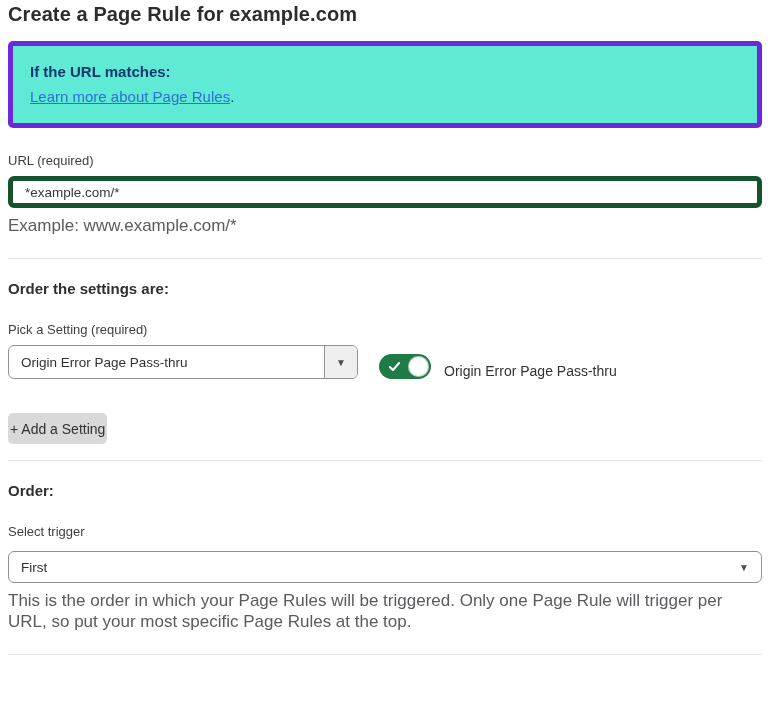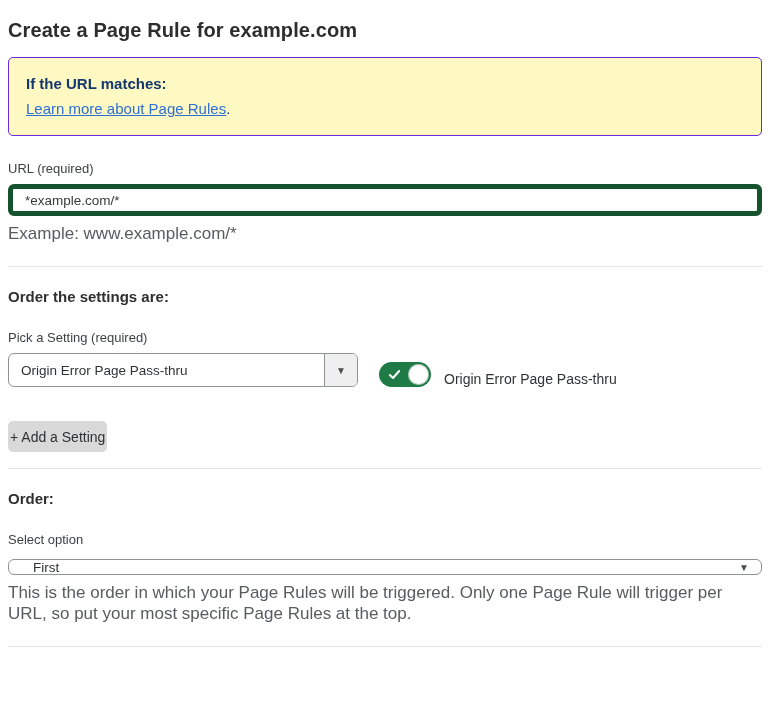--- a/index.html
+++ b/index.html
@@ -6,31 +6,31 @@
   html, body { background: #ffffff; }
   body {
     width: 770px;
     height: 710px;
     font-family: "Liberation Sans", sans-serif;
     color: #333333;
     padding: 0 8px;
     overflow: hidden;
   }
   .page-title {
-    margin-top: 19px;
+    margin-top: 3px;
     font-size: 20px;
     font-weight: 700;
     color: #2d2d2d;
     letter-spacing: 0.1px;
   }
   
   .info-box {
     margin-top: 15px;
-    background: #fef9c3;
-    border: 1px solid #6d28d9;
+    background: #5eead4;
+    border: 5px solid #6d28d9;
     border-radius: 5px;
     padding: 13px 17px 14px 17px;
     color: #17356b;
     font-size: 15px;
     line-height: 25px;
   }
   .info-box .info-heading {
     font-weight: 700;
     font-size: 15px;
     color: #14376e;
@@ -161,27 +161,27 @@
     font-size: 14px;
     color: #2f3133;
     background: #d9d9d9;
     cursor: pointer;
   }
   .btn-add { margin-top: 34px; }
   
   .select-box {
     position: relative;
     width: 100%;
-    height: 16px;
+    height: 32px;
     border: 1px solid #8f9296;
     border-radius: 6px;
     background: #ffffff;
     display: flex;
     align-items: center;
-    padding: 0 30px 0 24px;
+    padding: 0 30px 0 12px;
     font-size: 13.5px;
     color: #303234;
     cursor: pointer;
     margin-top: 12px;
   }
   .select-box .select-arrow {
     position: absolute;
     right: 12px;
     top: 50%;
     transform: translateY(-50%);
@@ -229,21 +229,21 @@
   </div>
   <div class="toggle-label">Origin Error Page Pass-thru</div>
 </div>
 
 <button class="btn btn-add">+ Add a Setting</button>
 
 <hr class="divider" style="margin-top:16px;">
 
 <div class="section-heading">Order:</div>
 
-<div class="field-label">Select option</div>
+<div class="field-label">Select trigger</div>
 
 <div class="select-box">
   <span>First</span>
   <span class="select-arrow">▼</span>
 </div>
 
 <div class="helper-text order-helper">This is the order in which your Page Rules will be triggered. Only one Page Rule will trigger per URL, so put your most specific Page Rules at the top.</div>
 
 <hr class="divider footer-divider">
 

